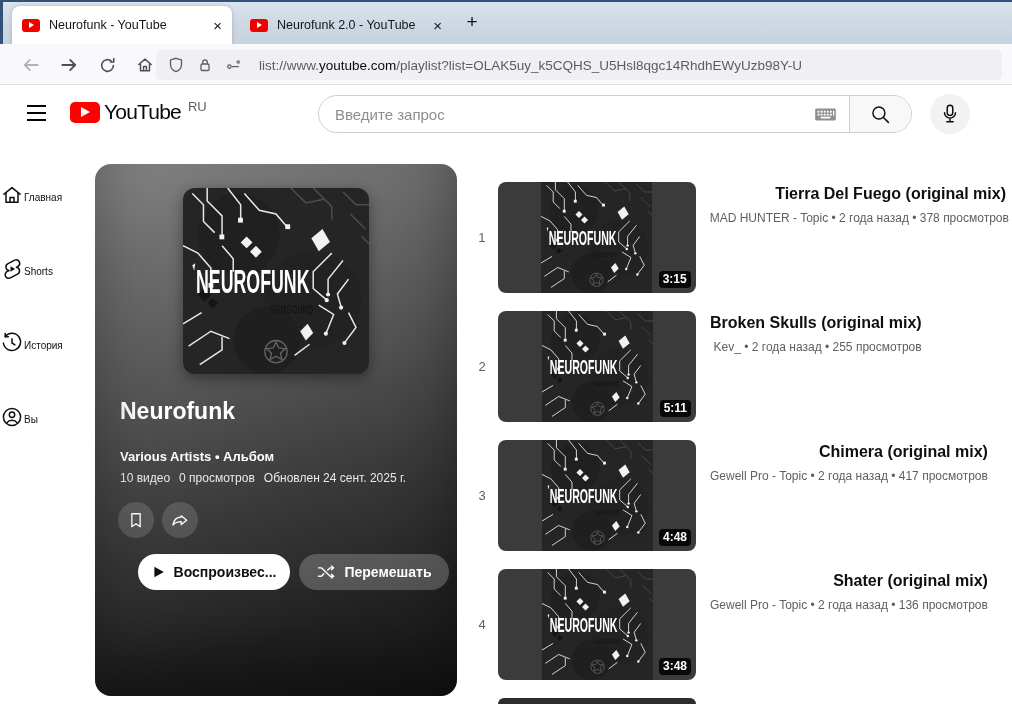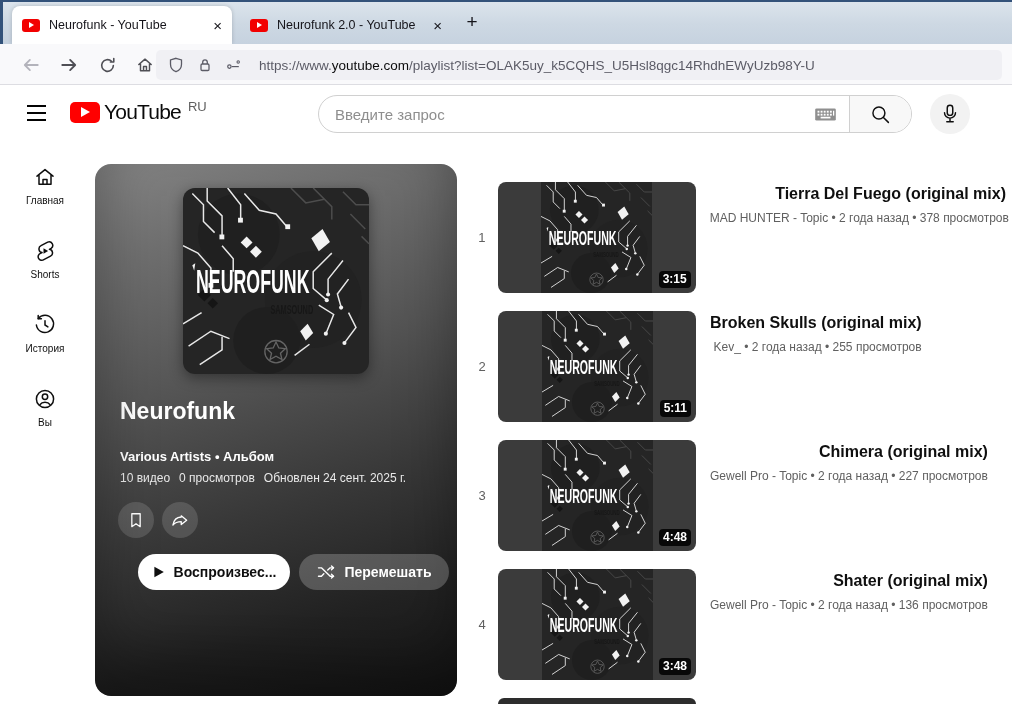--- a/index.html
+++ b/index.html
@@ -49,21 +49,21 @@
   .search-input-zone input { border:none; outline:none; flex:1; font-size:15px; color:#111; background:transparent;
                              font-family:"Liberation Sans",sans-serif; }
   .search-input-zone input::placeholder { color:#8e8e8e; }
   .kbd-icon { margin:0 12px 0 6px; display:flex; }
   .search-btn { width:62px; background:#f8f8f8; border-left:1px solid #d0d0d0; display:flex; align-items:center; justify-content:center; }
   .mic-btn { position:absolute; left:930px; top:8px; width:40px; height:40px; border-radius:50%; background:#f2f2f2;
              display:flex; align-items:center; justify-content:center; }
 
   
   .miniguide { position:absolute; left:0; top:150px; width:90px; }
-  .guide-item { height:74px; padding-top:15px; display:flex; flex-direction:column; align-items:center; }
+  .guide-item { height:74px; padding-top:15px; display:flex; flex-direction:row; align-items:center; }
   .guide-label { font-size:10px; color:#0f0f0f; margin-top:6px; }
 
   
   .playlist-card { position:absolute; left:95px; top:164px; width:362px; height:532px; border-radius:16px; overflow:hidden;
     background:linear-gradient(163deg,#848484 0%,#6f6f6f 16%,#565656 38%,#383838 62%,#222 82%,#161616 100%); }
   .playlist-card::after { content:""; position:absolute; inset:0; border-radius:16px;
     box-shadow:inset 0 -40px 60px rgba(0,0,0,.35); pointer-events:none; }
   .card-art { position:absolute; left:88px; top:24px; width:186px; height:186px; border-radius:12px; overflow:hidden;
               box-shadow:0 4px 14px rgba(0,0,0,.4); }
   .card-title { position:absolute; left:25px; top:234px; font-size:23px; font-weight:bold; color:#fff; }
@@ -208,21 +208,21 @@
             <path d="M5.7 7V5.2a2.3 2.3 0 0 1 4.6 0V7" fill="none" stroke="#5b5b66" stroke-width="1.3"></path>
           </svg>
       </span>
       <span class="u-icon">
         <svg width="16" height="16" viewBox="0 0 16 16">
             <circle cx="3.4" cy="9.6" r="1.7" fill="none" stroke="#5b5b66" stroke-width="1.2"></circle>
             <path d="M5.8 9.6h7" stroke="#5b5b66" stroke-width="1.2"></path>
             <circle cx="12.2" cy="5" r="1.2" fill="none" stroke="#5b5b66" stroke-width="1.1"></circle>
           </svg>
       </span>
-      <span class="url-text"><span>https://www.</span><span class="url-domain">youtube.com</span><span>/playlist?list=OLAK5uy_k5CQHS_U5Hsl8qgc14RhdhEWyUzb98Y-U</span></span>
+      <span class="url-text"><span>list://www.</span><span class="url-domain">youtube.com</span><span>/playlist?list=OLAK5uy_k5CQHS_U5Hsl8qgc14RhdhEWyUzb98Y-U</span></span>
     </div>
   </div>
 
   <div class="yt-header">
     <div class="hamburger">
       <span></span>
         <span></span>
         <span></span>
     </div>
     <div class="yt-logo">
@@ -375,21 +375,21 @@
     <div class="video-row">
       <div class="row-index">3</div>
       <div class="thumb">
         <svg width="111" height="111" viewBox="0 0 100 100">
             <use href="#album-art" width="100" height="100"></use>
           </svg>
         <span class="duration-badge">4:48</span>
       </div>
       <div class="row-details">
         <div class="row-title">Chimera (original mix)</div>
-        <div class="row-meta">Gewell Pro - Topic • 2 года назад • 227 просмотров</div>
+        <div class="row-meta">Gewell Pro - Topic • 2 года назад • 417 просмотров</div>
       </div>
     </div>
 
     <div class="video-row">
       <div class="row-index">4</div>
       <div class="thumb">
         <svg width="111" height="111" viewBox="0 0 100 100">
             <use href="#album-art" width="100" height="100"></use>
           </svg>
         <span class="duration-badge">3:48</span>

